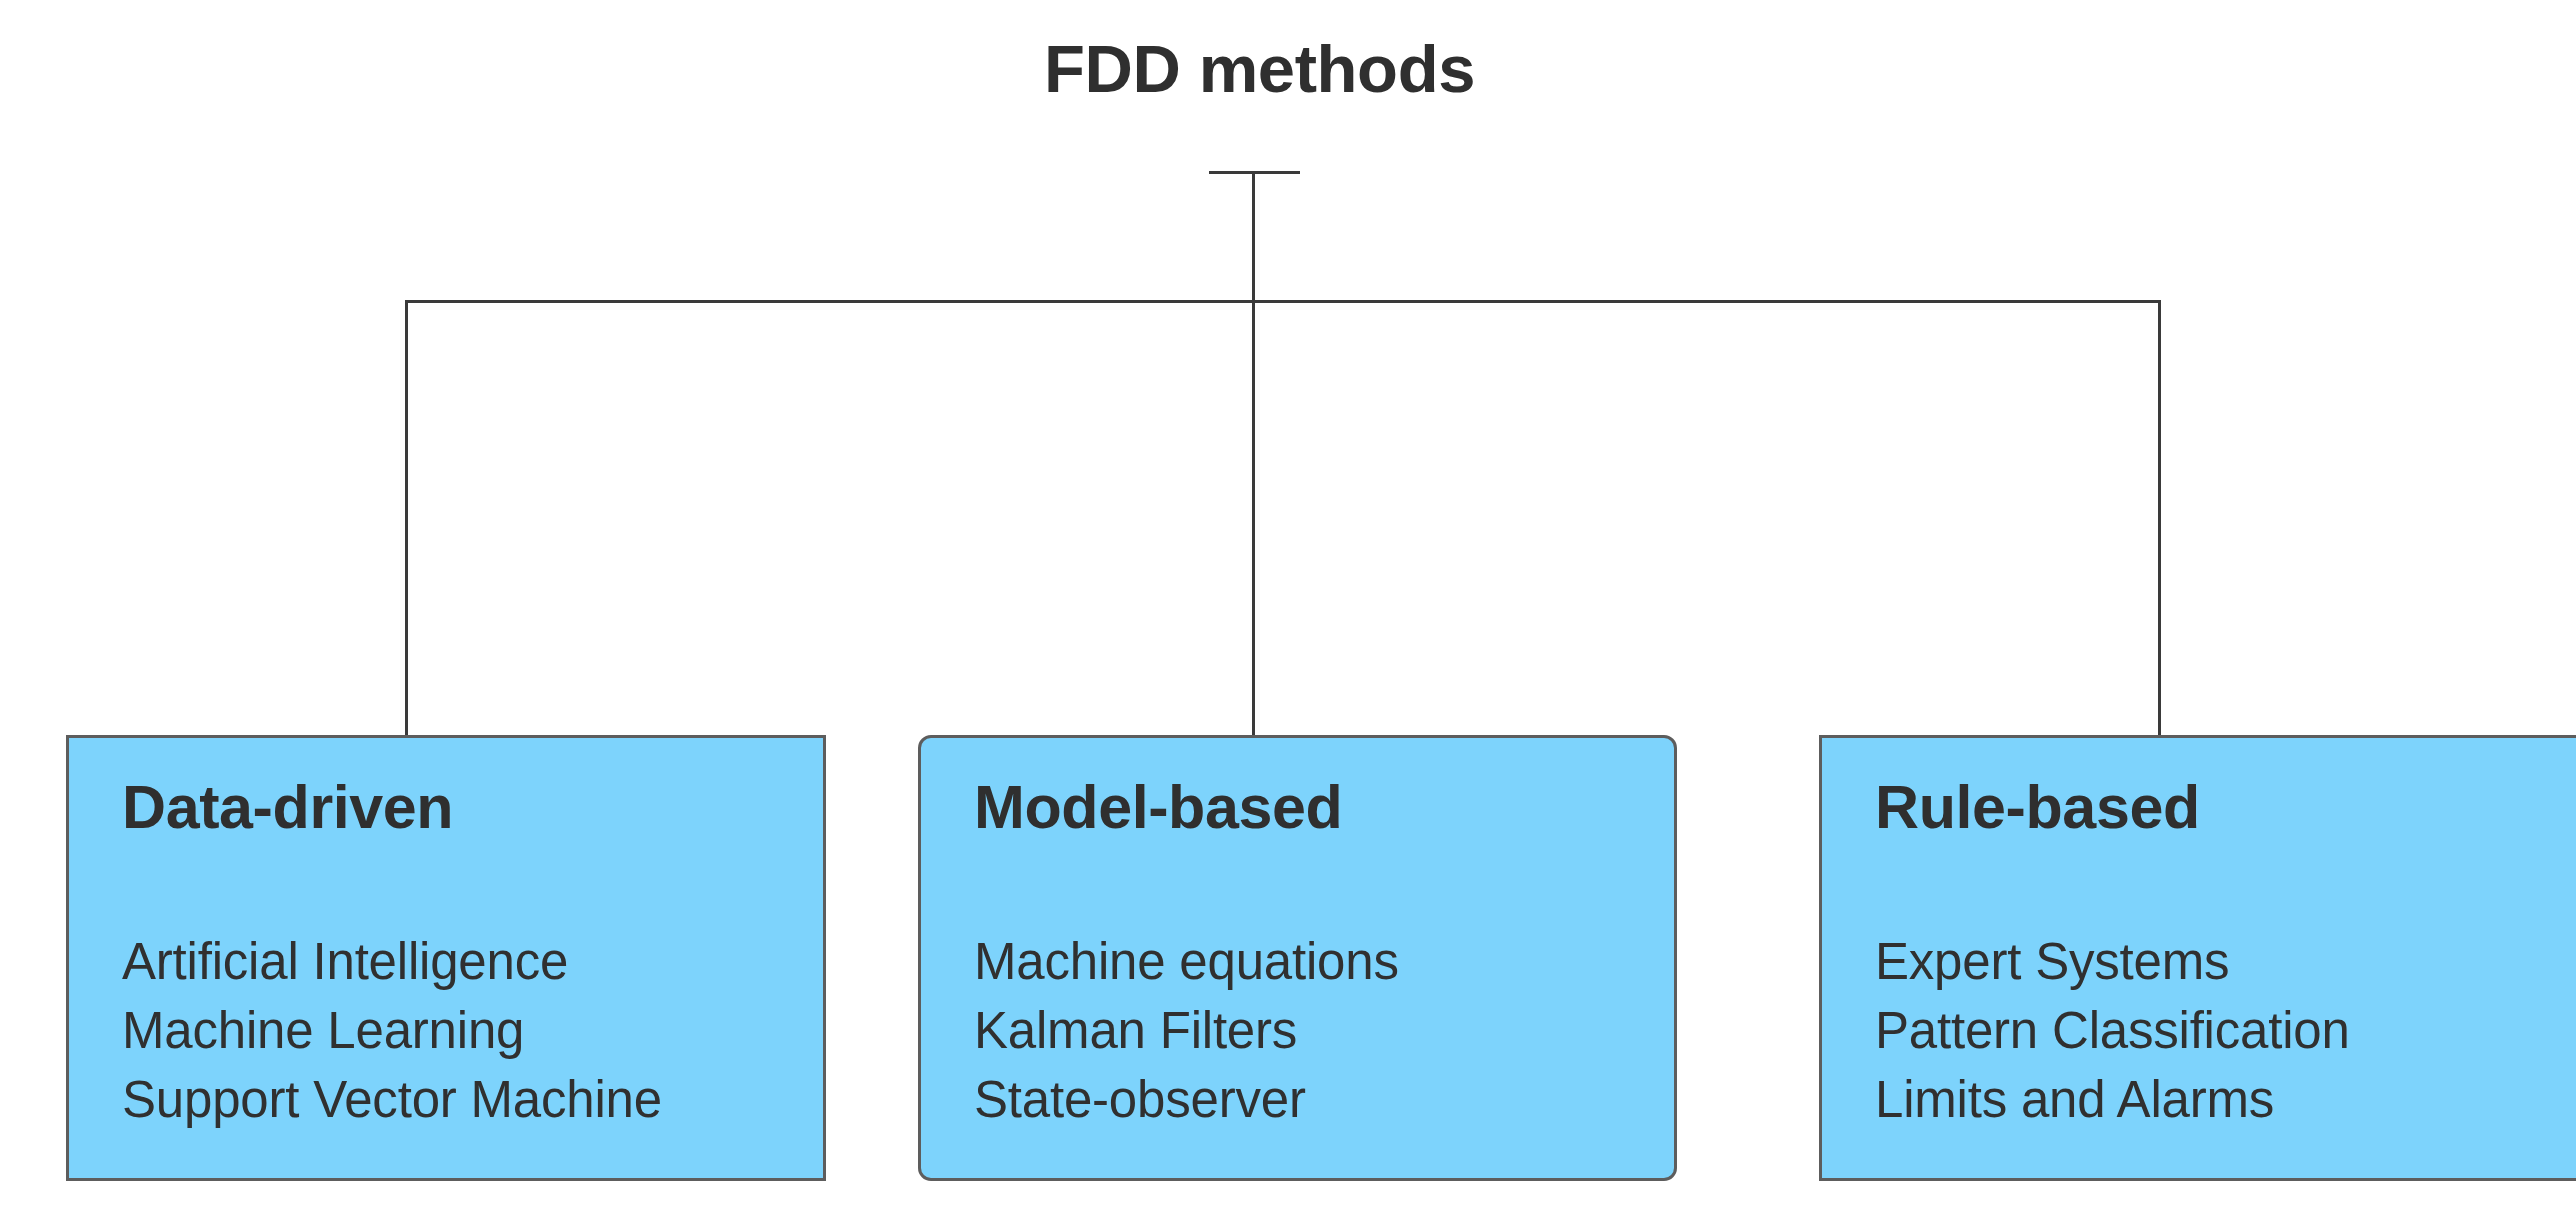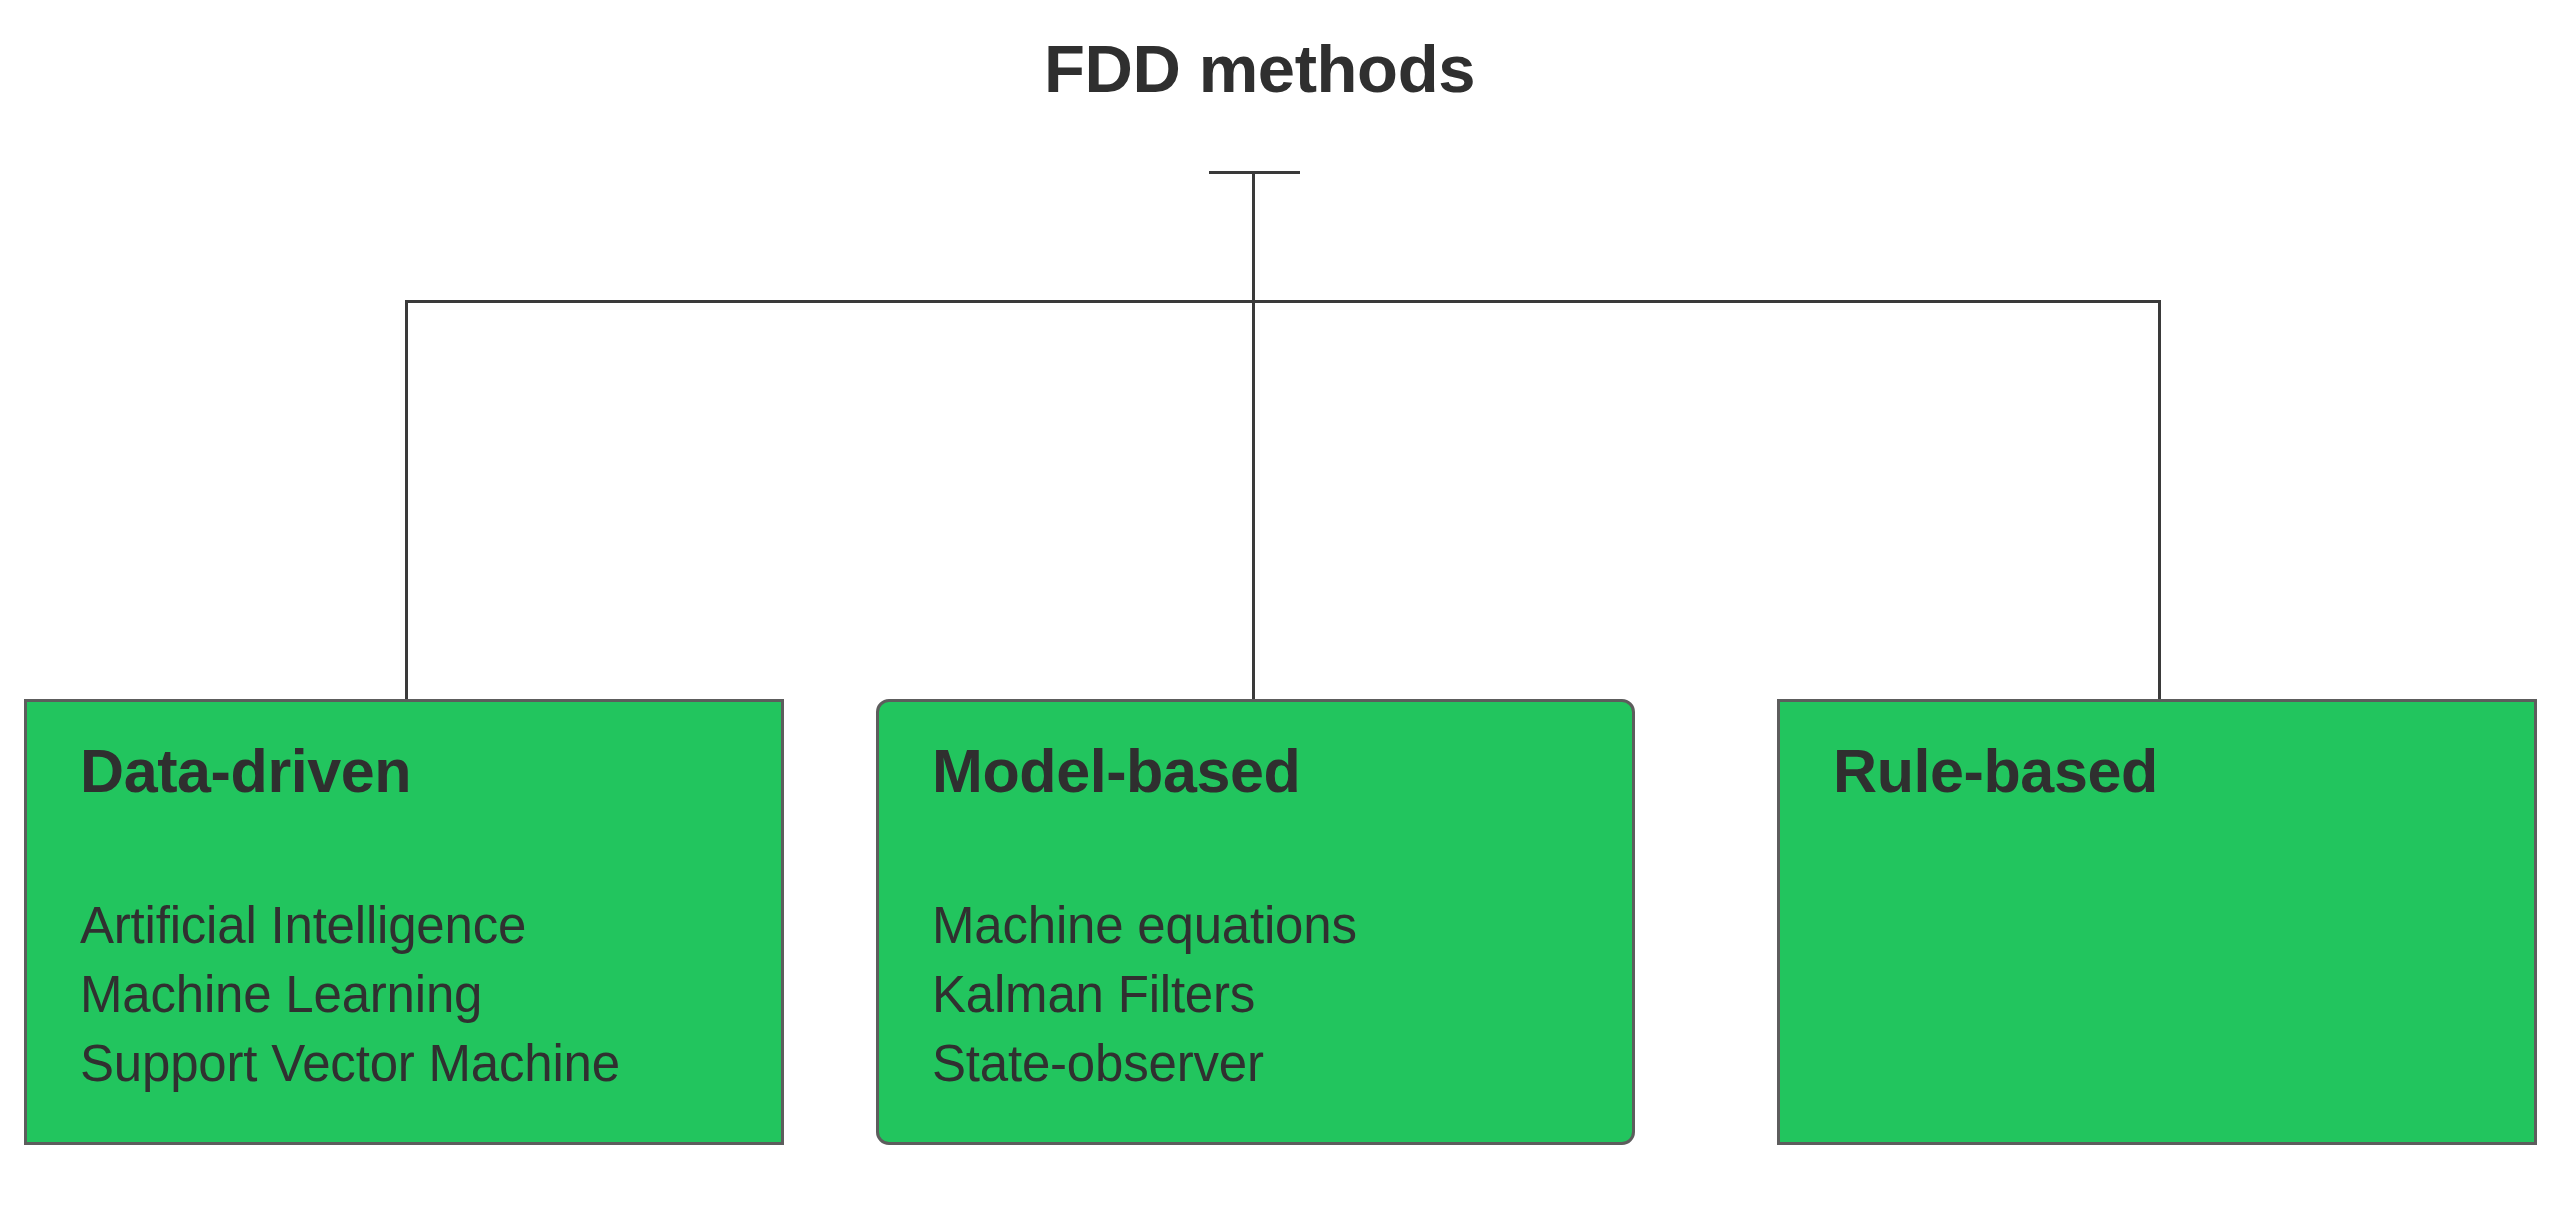--- a/index.html
+++ b/index.html
@@ -74,25 +74,26 @@
   
   .drop-right {
     left: 2158px;
     top: 300px;
     height: 438px;
   }
 
   
   .node-box {
     position: absolute;
-    top: 699px;
+    top: 735px;
     height: 446px;
     box-sizing: border-box;
     border: 3.2px solid #5d5d5d;
-    background: #22c55e;
+    background: #7dd3fc;
+    margin-left: 42px;
   }
   .node-box.b1 { left: 24px;   width: 760px; }
   .node-box.b2 { left: 876px; width: 759px; border-radius: 13px; }
   .node-box.b3 { left: 1777px; width: 760px; }
 
   .node-title {
     position: absolute;
     left: 53px;
     top: 39px;
     font-size: 61px;
@@ -146,16 +147,21 @@
     <div class="node-title">Model-based</div>
     <ul class="node-list">
       <li>Machine equations</li>
       <li>Kalman Filters</li>
       <li>State-observer</li>
     </ul>
   </div>
 
   <div class="node-box b3">
     <div class="node-title">Rule-based</div>
+    <ul class="node-list">
+      <li>Expert Systems</li>
+      <li>Pattern Classification</li>
+      <li>Limits and Alarms</li>
+    </ul>
   </div>
 
 </div>
 
 
 </body></html>

